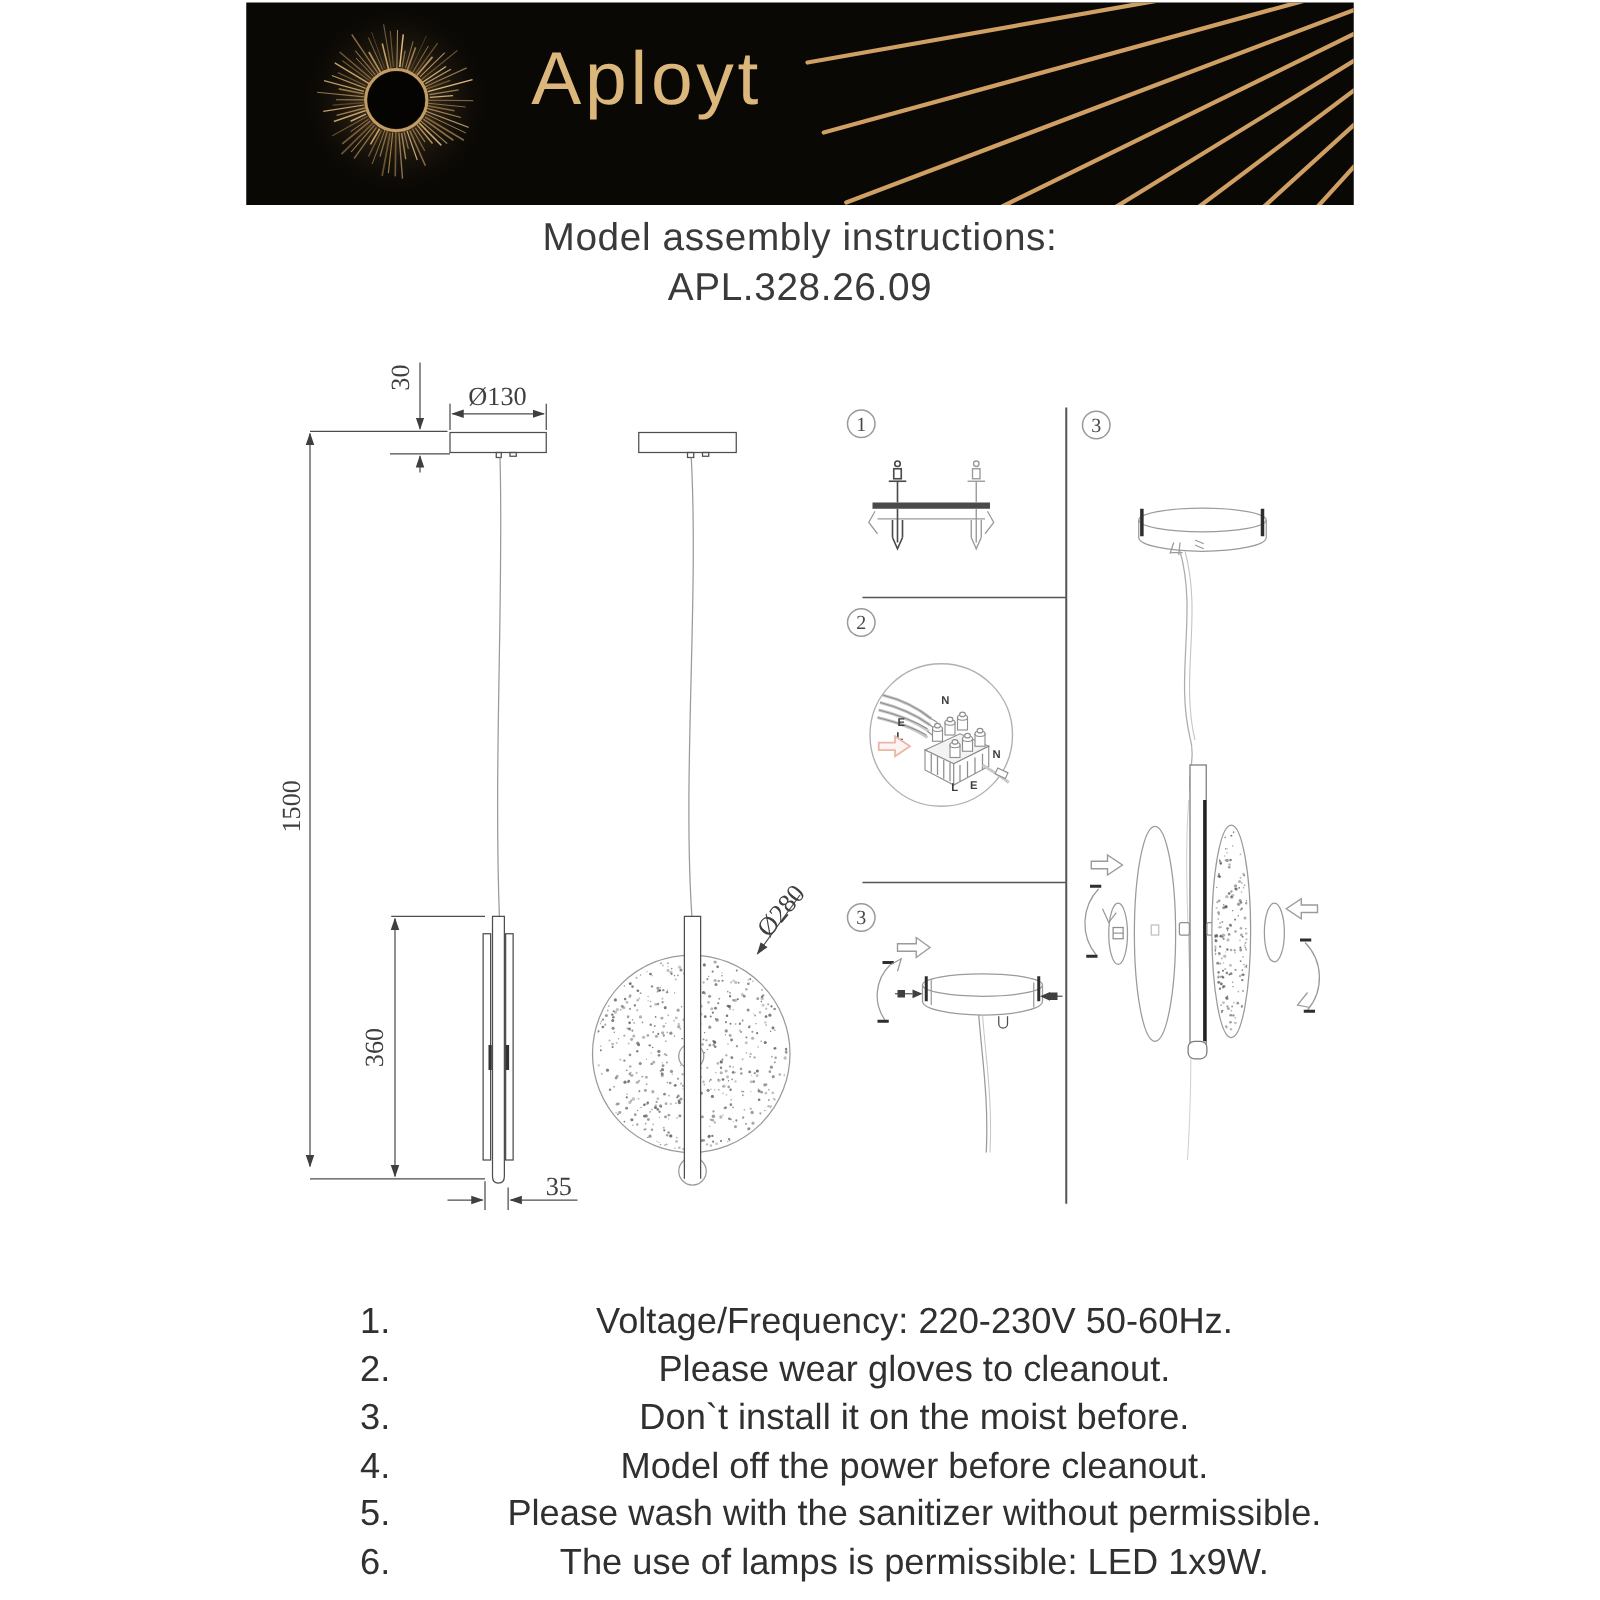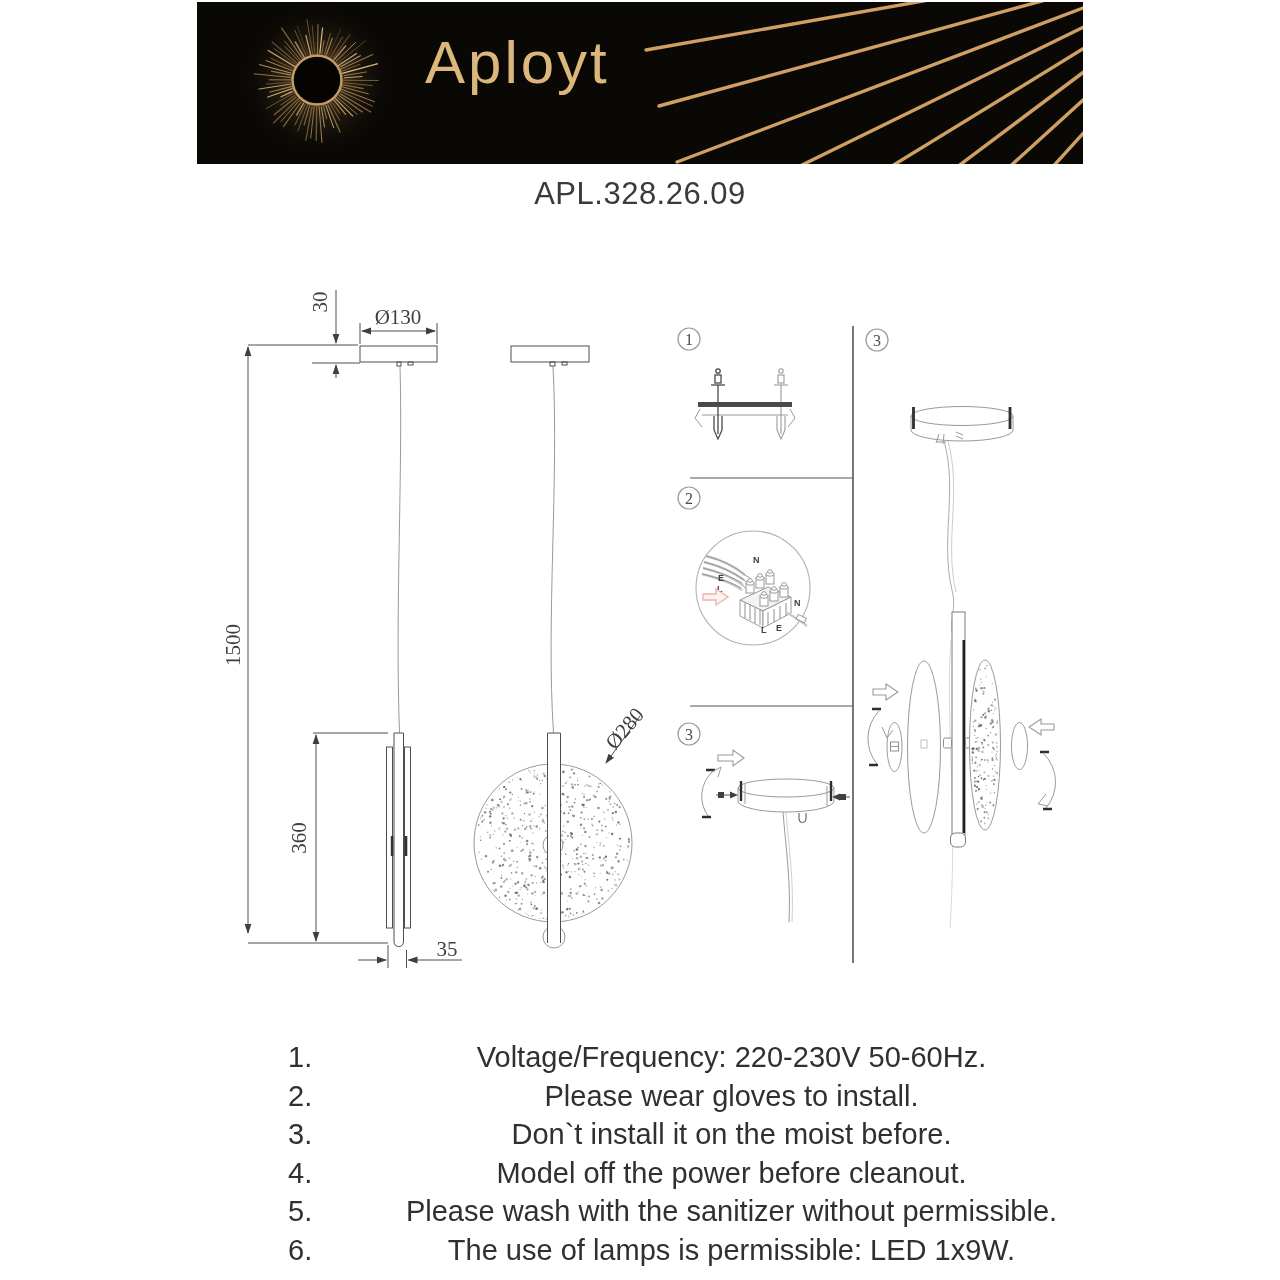--- a/index.html
+++ b/index.html
@@ -137,20 +137,21 @@
           <line x1="1060" y1="-60" x2="503" y2="213" stroke="#cf9f63" stroke-width="3.4" stroke-linecap="round"></line>
           <line x1="1060" y1="-60" x2="480" y2="160" stroke="#cf9f63" stroke-width="3.4" stroke-linecap="round"></line>
           <line x1="1060" y1="-60" x2="462" y2="104" stroke="#cf9f63" stroke-width="3.4" stroke-linecap="round"></line>
           <line x1="1060" y1="-60" x2="449" y2="48" stroke="#cf9f63" stroke-width="3.4" stroke-linecap="round"></line>
         </g>
     </svg>
     <div class="brand">Aployt</div>
   </header>
 
   <div class="title-block">
+    <div class="title-line1">Model assembly instructions:</div>
     <div class="title-line2">APL.328.26.09</div>
   </div>
 
   <svg class="drawing" viewBox="0 0 1280 1280">
     <defs>
       <marker id="ar" viewBox="0 0 10 10" refX="9" refY="5" markerWidth="10" markerHeight="10" orient="auto-start-reverse">
         <path d="M0,1.6 L10,5 L0,8.4 z" fill="#3f3f3f"></path>
       </marker>
       <clipPath id="discClip">
           <circle cx="553" cy="843" r="77"></circle>
@@ -1128,21 +1129,21 @@
     </g>
   </svg>
 
   <ol class="instructions">
     <li class="instr-item">
       <span class="instr-num">1.</span>
       <span class="instr-text">Voltage/Frequency: 220-230V 50-60Hz.</span>
     </li>
     <li class="instr-item">
       <span class="instr-num">2.</span>
-      <span class="instr-text">Please wear gloves to install.</span>
+      <span class="instr-text">Please wear gloves to cleanout.</span>
     </li>
     <li class="instr-item">
       <span class="instr-num">3.</span>
       <span class="instr-text">Don`t install it on the moist before.</span>
     </li>
     <li class="instr-item">
       <span class="instr-num">4.</span>
       <span class="instr-text">Model off the power before cleanout.</span>
     </li>
     <li class="instr-item">

